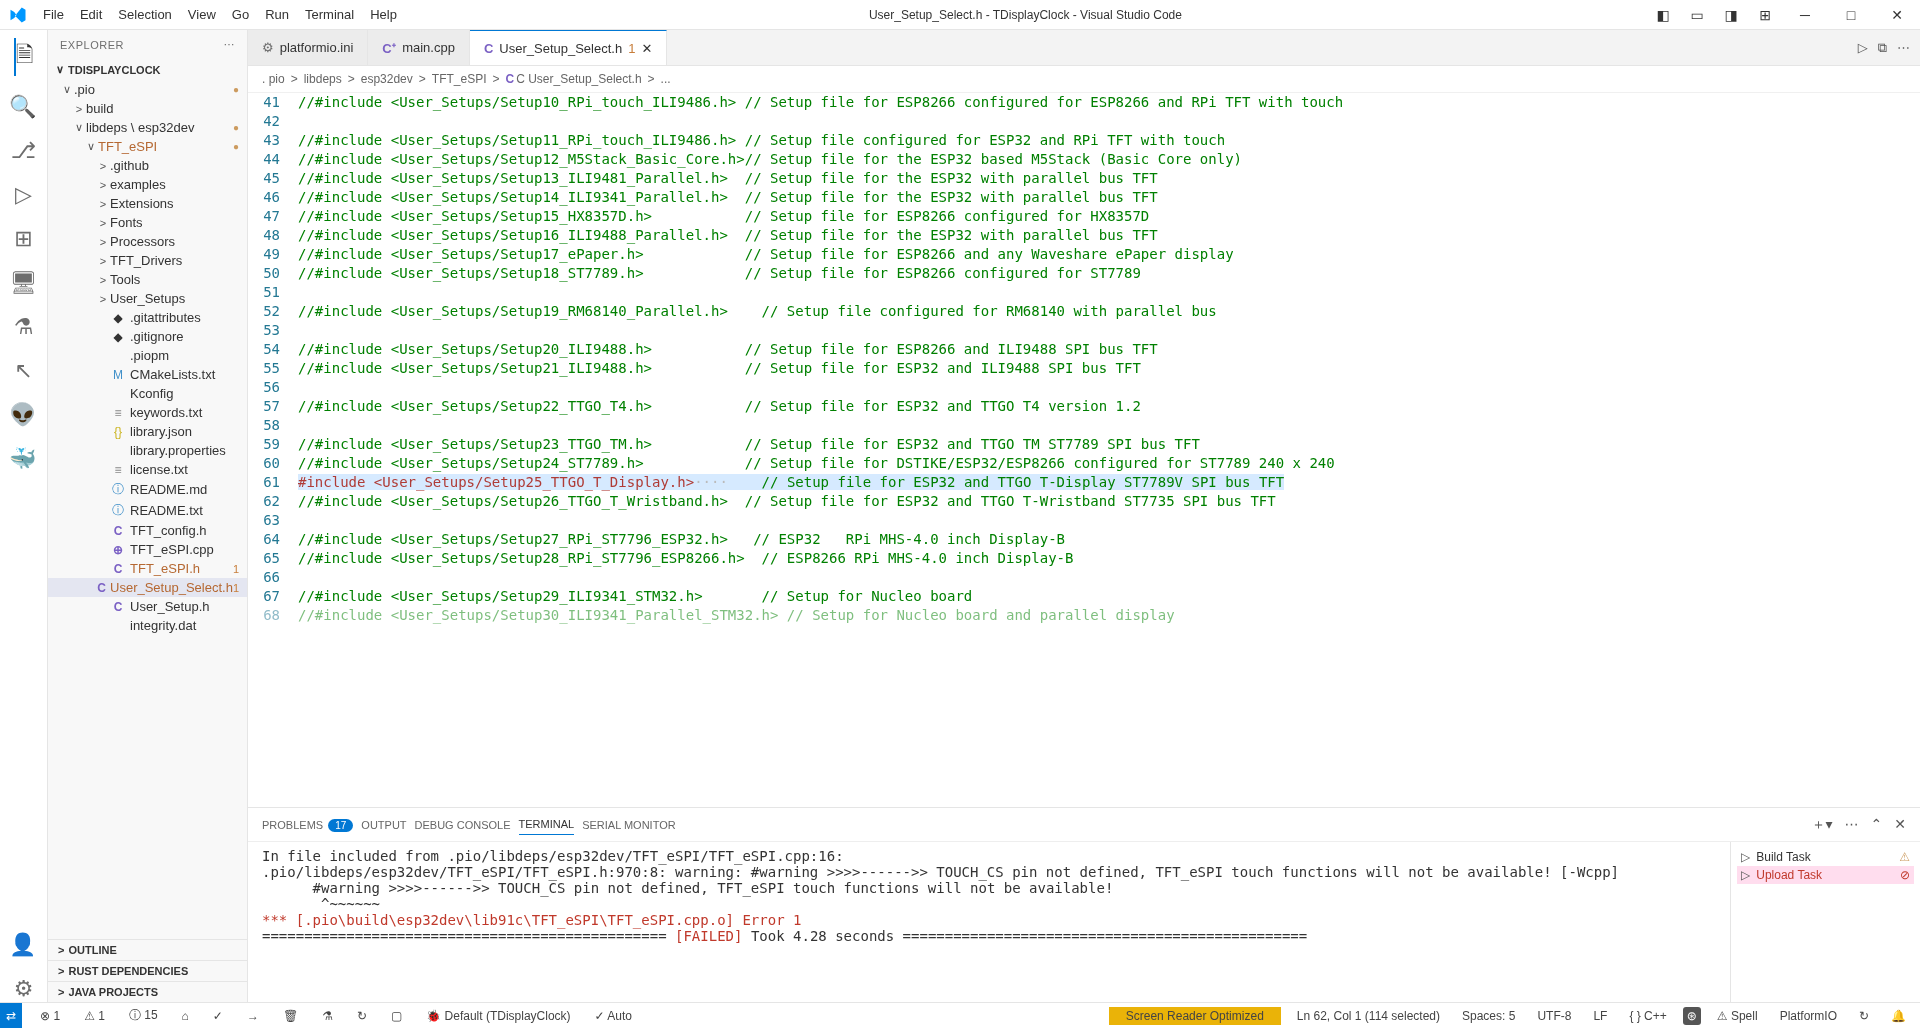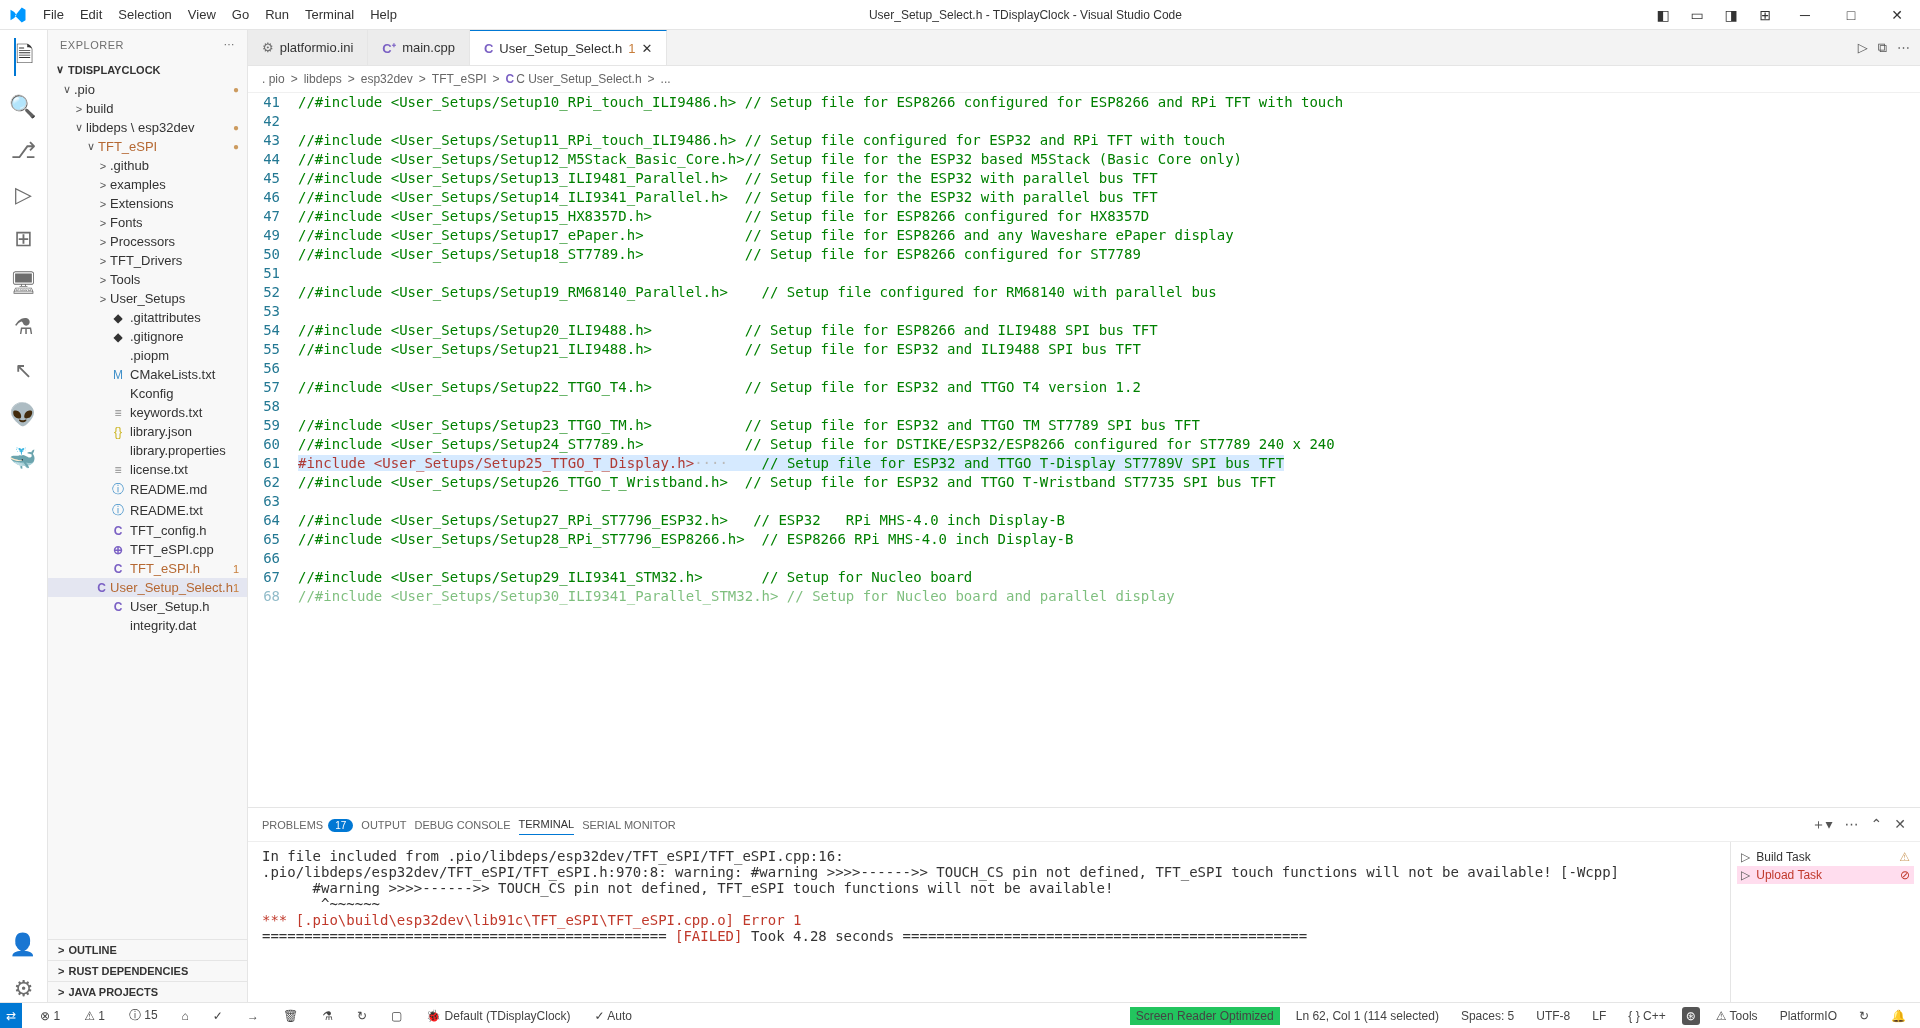--- a/index.html
+++ b/index.html
@@ -51,21 +51,21 @@
 .term .err { color: #c0392b; }
 .term .fail { color: #c0392b; }
 .tasks { width: 190px; border-left: 1px solid #e5e5e5; padding: 6px; font-size: 12px;}
 .tasks .t { display:flex; align-items:center; gap:6px; padding:2px 4px;}
 .tasks .t .ti { color:#555; }
 .statusbar { height: 26px; background: #fff; border-top: 1px solid #e5e5e5; display: flex; align-items: center; font-size: 12px; color: #444; }
 .statusbar .sb-left { display:flex; align-items:center; gap:12px; padding-left:0;}
 .statusbar .remote { background:#0078d4; color:#fff; padding:3px 8px; height:26px; display:flex; align-items:center;}
 .statusbar .sb { padding: 0 6px; display:flex; align-items:center; gap:4px; cursor:pointer;}
 .statusbar .sb-right { margin-left:auto; display:flex; align-items:center; gap:10px; padding-right:8px;}
-.statusbar .srobox { background:#22c55e; padding:2px 6px;}
+.statusbar .srobox { background:#eab308; padding:2px 17px;}
 .fi-c { color:#7b61c4; font-weight:bold;}
 .fi-cpp { color:#7b61c4; font-weight:bold;}
 .fi-gear { color:#6e6e6e;}
 .fi-md { color:#4090c9;}
 .fi-txt { color:#888;}
 .fi-json { color:#cbb41f;}
 svg { display:block; }
 </style>
 </head>
 <body>
@@ -326,20 +326,24 @@
         </div>
         <div class="line">
           <div class="ln">46</div>
           <div class="txt"><span class="cmt">//#include &lt;User_Setups/Setup14_ILI9341_Parallel.h&gt;  // Setup file for the ESP32 with parallel bus TFT</span></div>
         </div>
         <div class="line">
           <div class="ln">47</div>
           <div class="txt"><span class="cmt">//#include &lt;User_Setups/Setup15_HX8357D.h&gt;           // Setup file for ESP8266 configured for HX8357D</span></div>
         </div>
         <div class="line">
+          <div class="ln">48</div>
+          <div class="txt"><span class="cmt">//#include &lt;User_Setups/Setup16_ILI9488_Parallel.h&gt;  // Setup file for the ESP32 with parallel bus TFT</span></div>
+        </div>
+        <div class="line">
           <div class="ln">49</div>
           <div class="txt"><span class="cmt">//#include &lt;User_Setups/Setup17_ePaper.h&gt;            // Setup file for ESP8266 and any Waveshare ePaper display</span></div>
         </div>
         <div class="line">
           <div class="ln">50</div>
           <div class="txt"><span class="cmt">//#include &lt;User_Setups/Setup18_ST7789.h&gt;            // Setup file for ESP8266 configured for ST7789</span></div>
         </div>
         <div class="line">
           <div class="ln">51</div>
           <div class="txt"><span class="cmt"></span></div>
@@ -463,18 +467,18 @@
     <span class="sb">✓ Auto</span>
   </div>
   <div class="sb-right">
     <span class="sb srobox">Screen Reader Optimized</span>
     <span class="sb">Ln 62, Col 1 (114 selected)</span>
     <span class="sb">Spaces: 5</span>
     <span class="sb">UTF-8</span>
     <span class="sb">LF</span>
     <span class="sb">{ } C++</span>
     <span class="sb" style="background:#555;color:#fff;border-radius:3px;padding:2px 4px">⊛</span>
-    <span class="sb">⚠ Tools</span>
+    <span class="sb">⚠ Spell</span>
     <span class="sb">PlatformIO</span>
     <span class="sb">↻</span>
     <span class="sb">🔔</span>
   </div>
 </div>
 
 </body></html>

